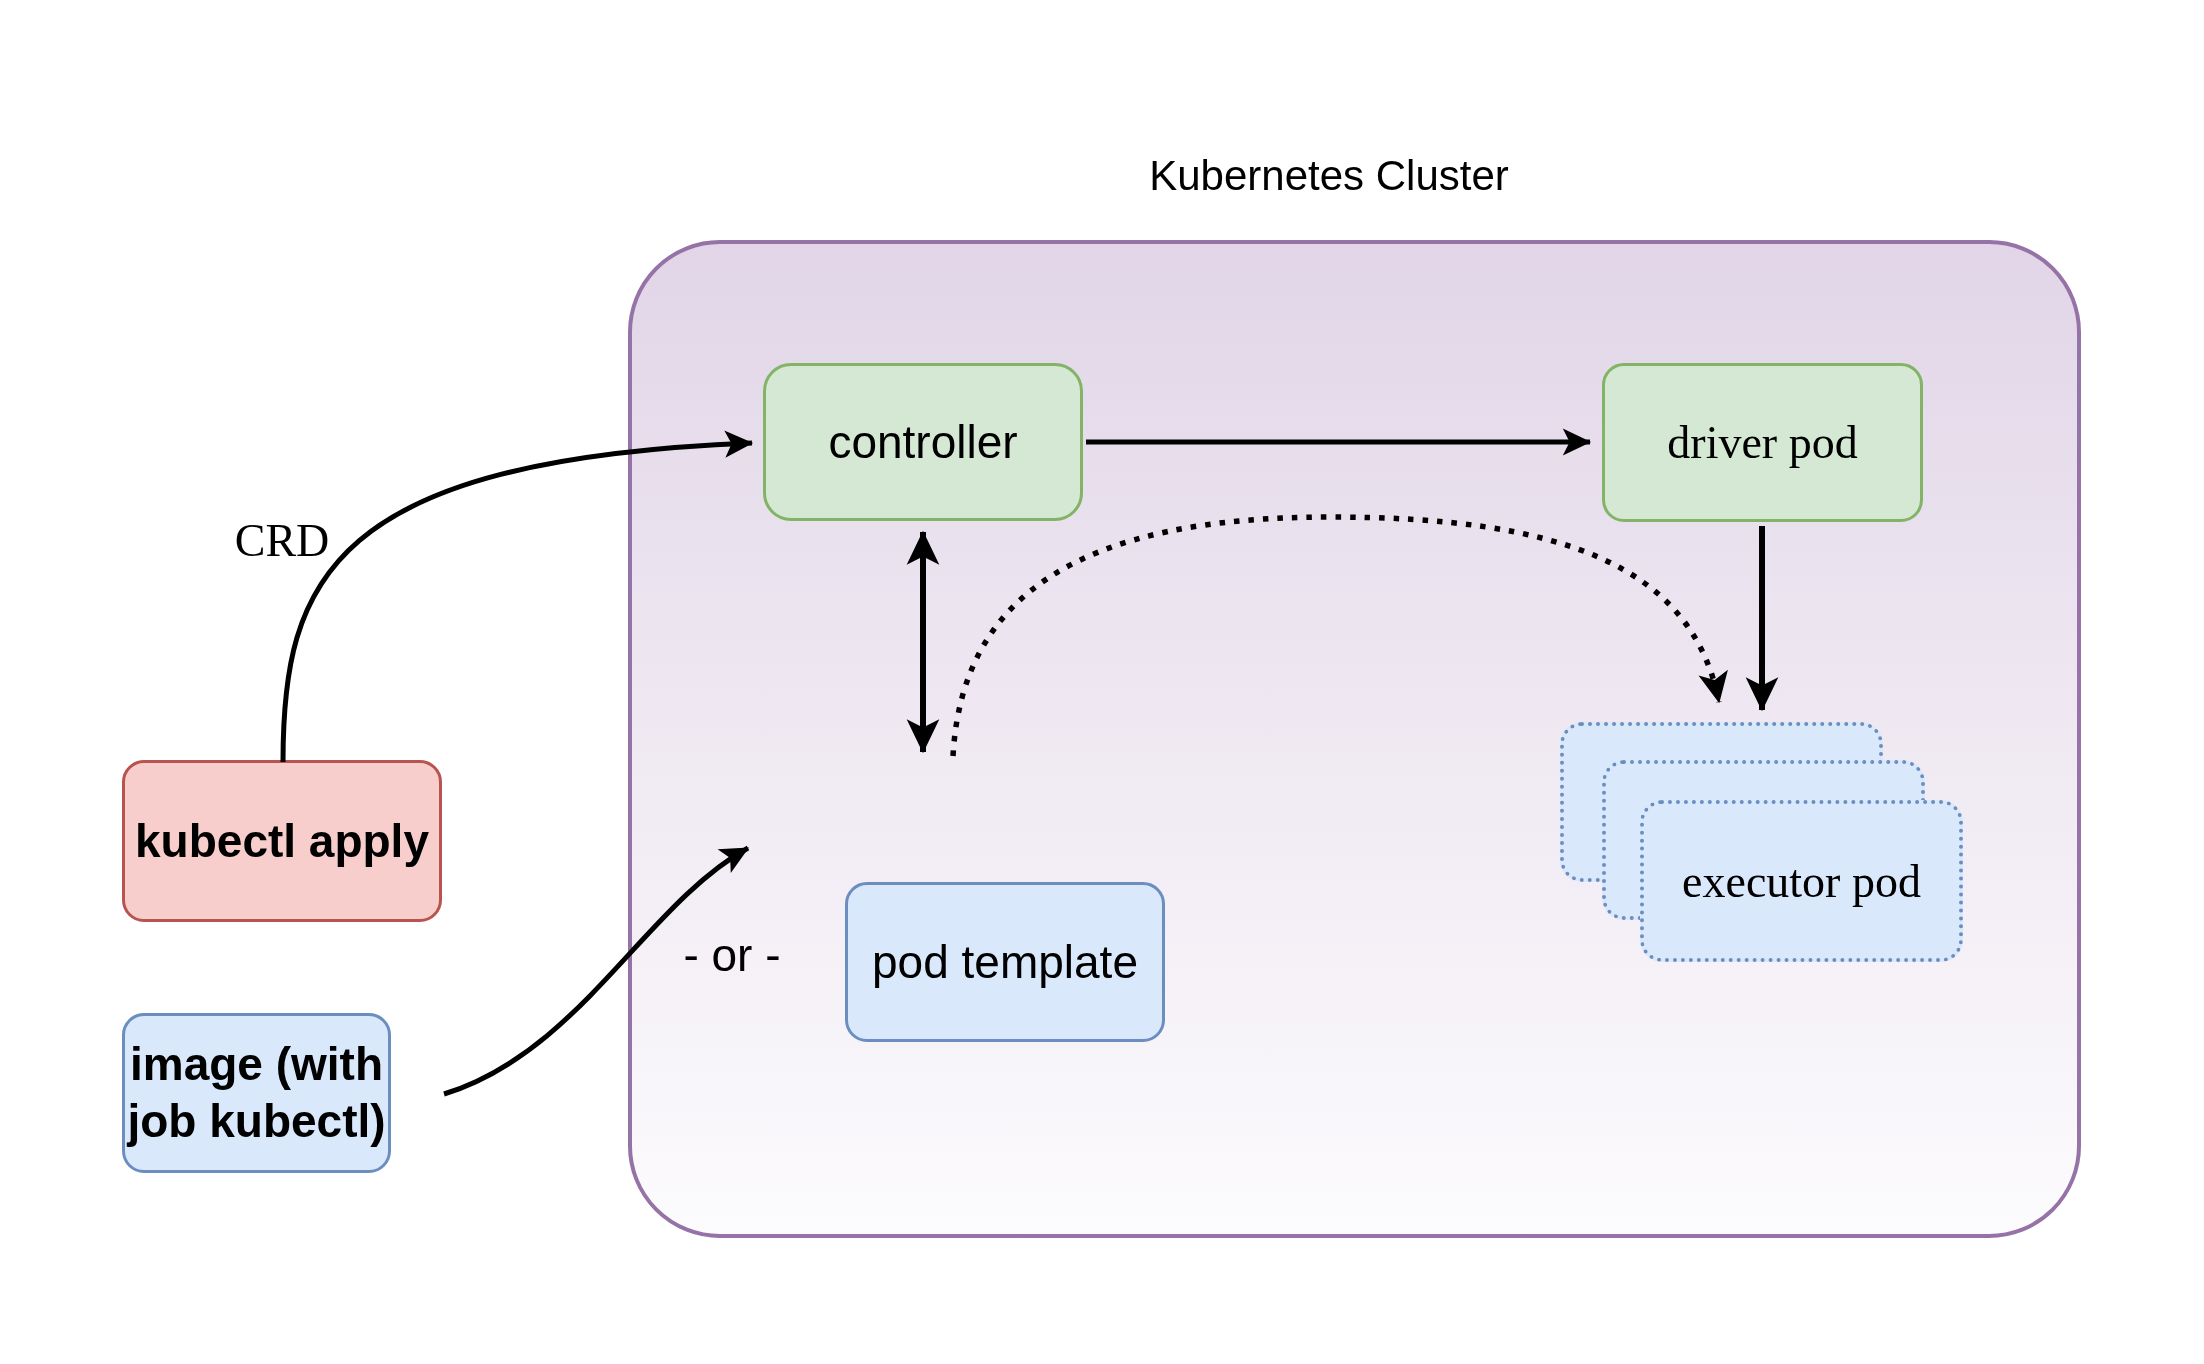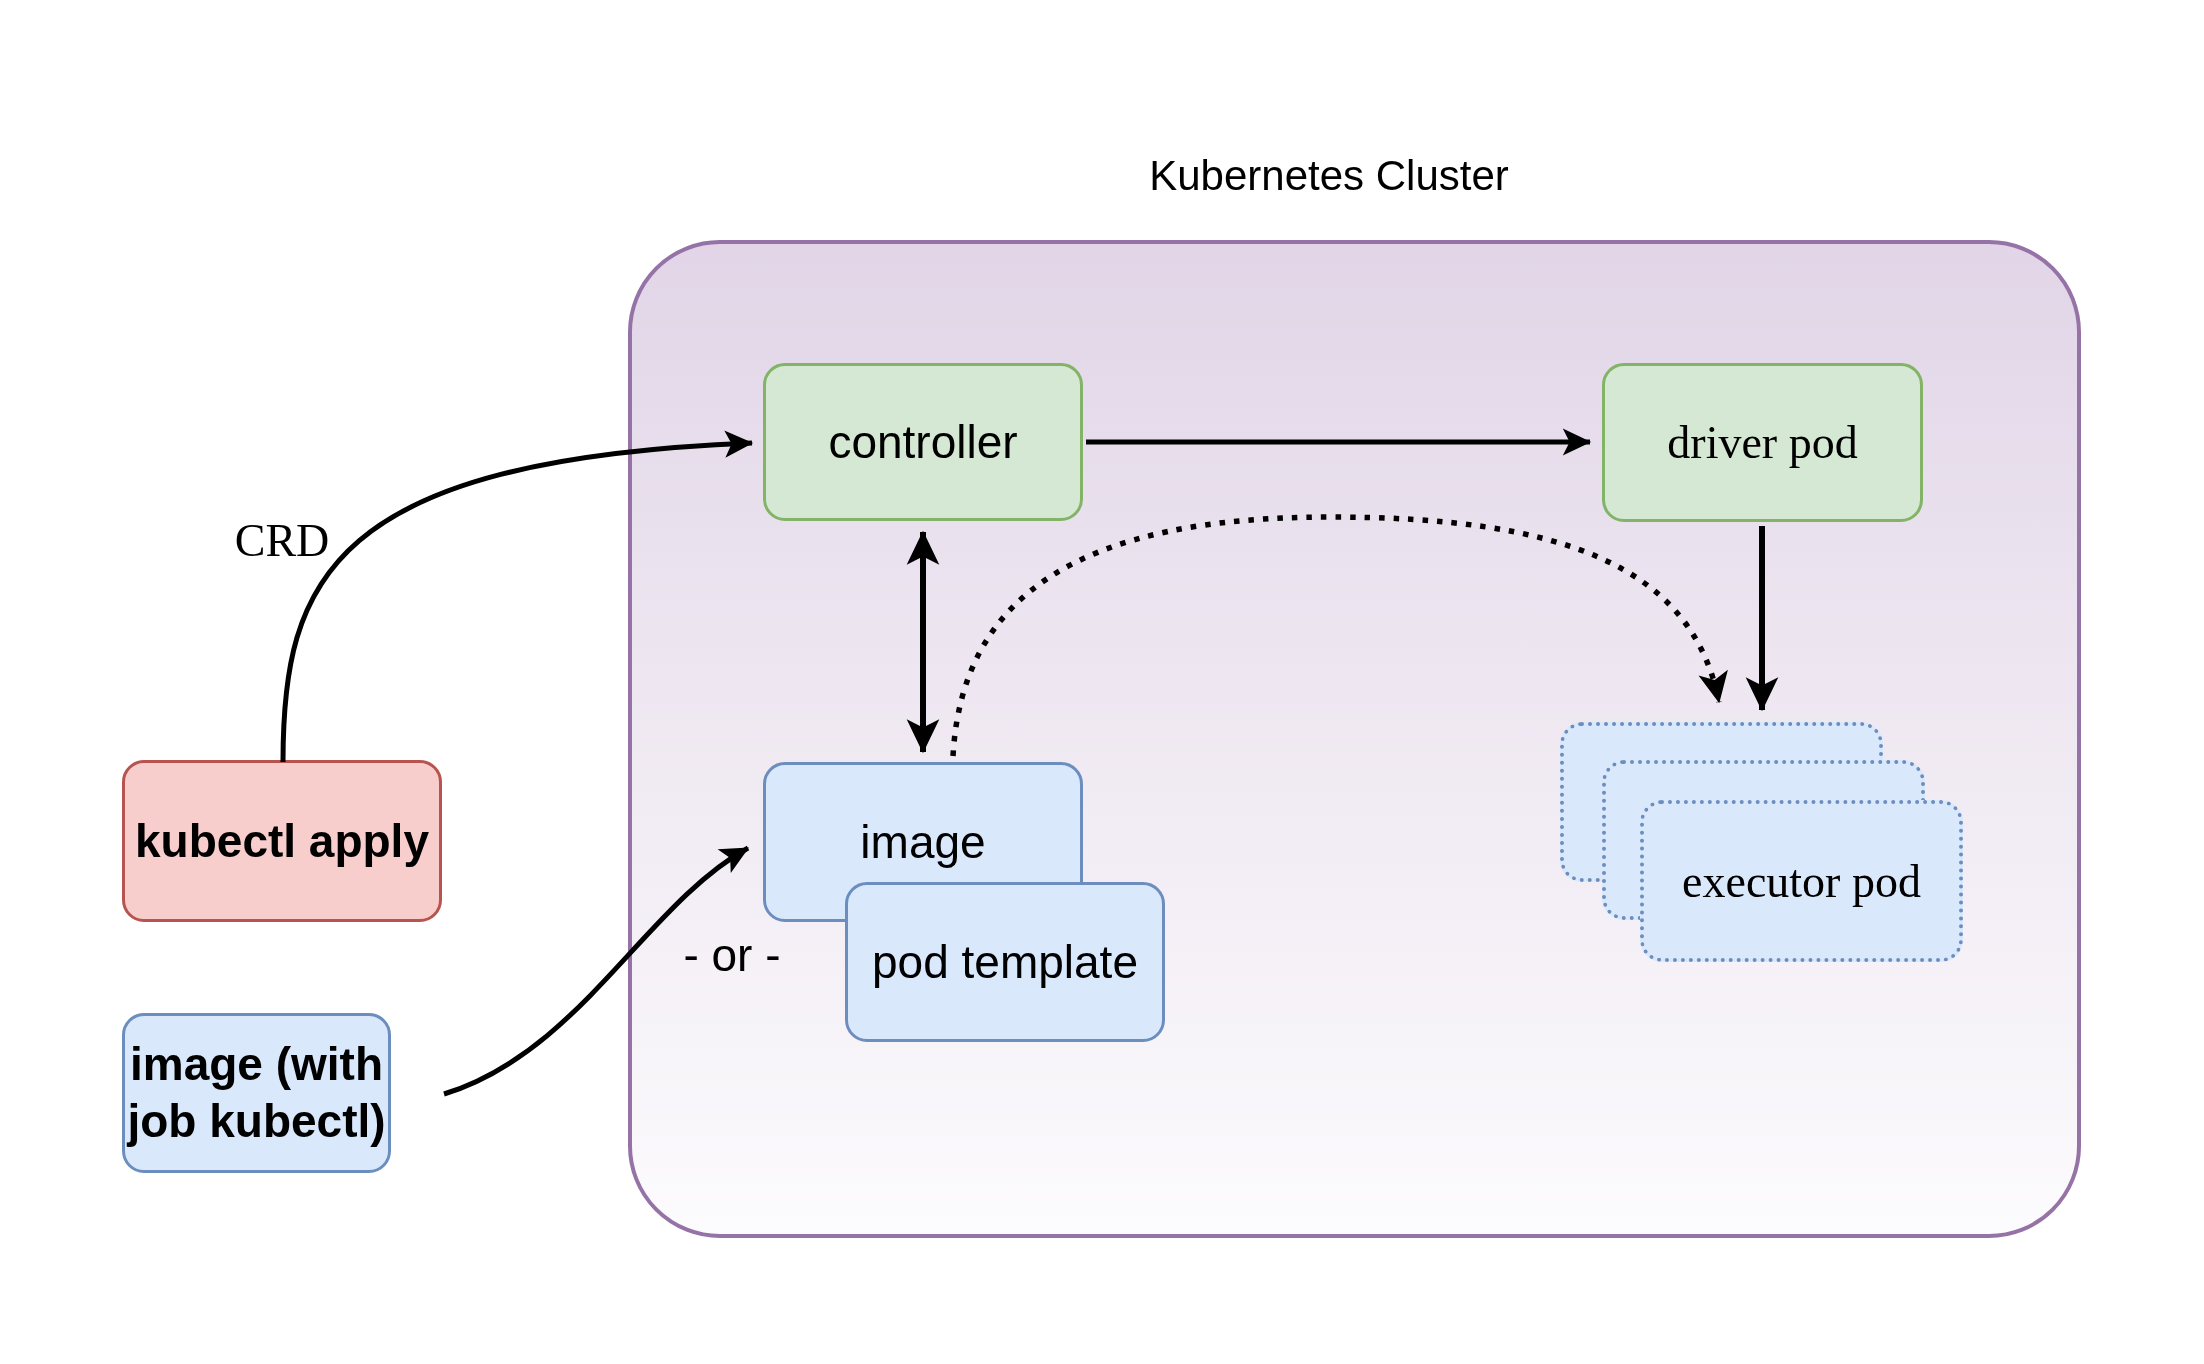--- a/index.html
+++ b/index.html
@@ -39,21 +39,21 @@
     line-height:57px;
     border-radius:22px;
     border:3px solid;
     z-index:3;
   }
   .green{background:#d5e8d4;border-color:#82b366;}
   .blue{background:#dae8fc;border-color:#6c8ebf;}
   .red{background:#f8cecc;border-color:#b85450;font-weight:bold;}
   .dotted-blue{background:#dae8fc;border:4px dotted #6c8ebf;font-family:Liberation Serif, serif;}
 
-  .node-controller{left:763px;top:363px;width:320px;height:158px;}
+  .node-controller{left:763px;top:363px;width:320px;height:158px;border-radius:28px;}
   .node-driver-pod{left:1602px;top:363px;width:321px;height:159px;font-family:Liberation Serif, serif;}
   .node-image{left:763px;top:762px;width:320px;height:160px;z-index:3;}
   .node-pod-template{left:802px;top:882px;width:320px;height:160px;z-index:4;margin-left:43px;}
   .node-kubectl{left:122px;top:760px;width:320px;height:162px;}
   .node-artifact{left:122px;top:1013px;width:269px;height:160px;font-weight:bold;}
 
   .node-exec-back{left:1560px;top:722px;width:323px;height:160px;z-index:2;}
   .node-exec-middle{left:1602px;top:760px;width:323px;height:160px;z-index:3;}
   .node-exec-front{left:1640px;top:800px;width:323px;height:162px;z-index:4;}
 
@@ -85,23 +85,20 @@
   <div class="floating-label label-or">- or -</div>
 
   <div class="node green node-controller">
     <span>controller</span>
   </div>
 
   <div class="node green node-driver-pod">
     <span>driver pod</span>
   </div>
 
-  <div class="node blue node-image">
-    <span>image</span>
-  </div>
 
   <div class="node blue node-pod-template">
     <span>pod template</span>
   </div>
 
   <div class="node dotted-blue node-exec-back">
     <span>executor pod</span>
   </div>
   <div class="node dotted-blue node-exec-middle">
     <span>executor pod</span>

